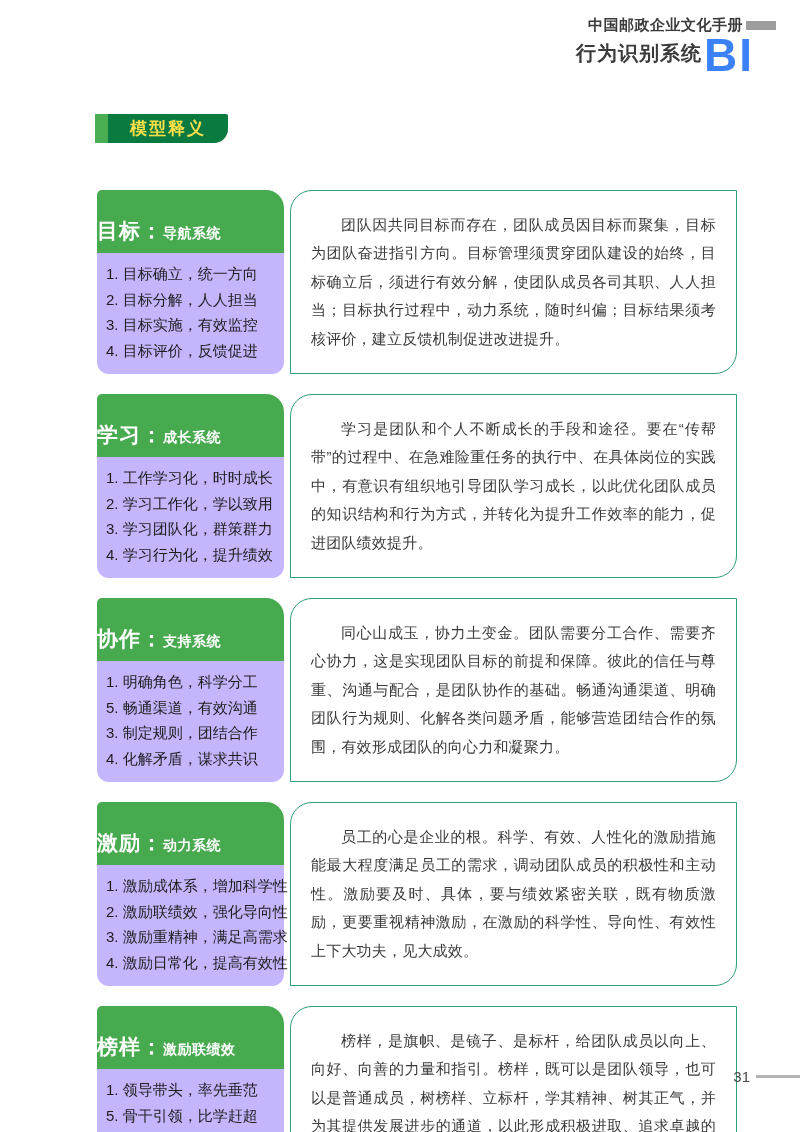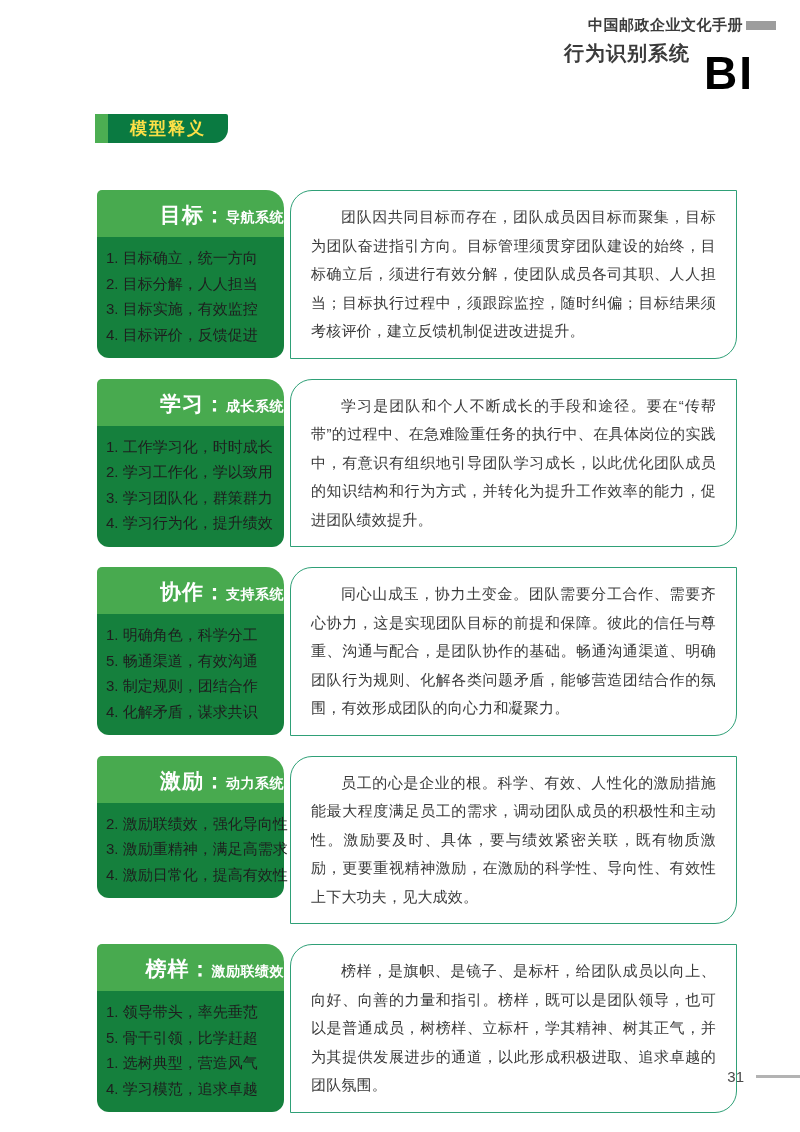--- a/index.html
+++ b/index.html
@@ -11,65 +11,65 @@
   }
 
   
   .page-header { position:absolute; top:16px; right:24px; text-align:right; }
   .header-line1 { display:flex; align-items:center; justify-content:flex-end; }
   .handbook-title { font-size:15px; font-weight:bold; color:#3b3b3b; letter-spacing:0.5px; }
   .header-accent-bar { display:inline-block; width:30px; height:9px; background:#9d9d9d; margin-left:3px; }
   .header-line2 { display:flex; align-items:flex-start; justify-content:flex-end; margin-top:1px; padding-right:22px; }
   .system-title { font-size:20px; font-weight:bold; color:#3b3b3b; letter-spacing:1px; margin-top:4px; }
   .system-abbr {
-    font-size:46px; font-weight:bold; color:#000000; line-height:0.85;
-    letter-spacing:2px; margin-left:14px; position:relative; top:18px;
+    font-size:46px; font-weight:bold; color:#3b82f6; line-height:0.85;
+    letter-spacing:2px; margin-left:2px; position:relative; top:0;
   }
 
   
   .model-label { position:absolute; left:95px; top:114px; display:flex; height:29px; }
   .label-accent-bar { width:13px; background:#4cae52; }
   .label-text {
     background:#0a7a41; color:#fde047; font-size:17px; font-weight:bold;
     line-height:29px; padding:0 22px; border-radius:0 2px 14px 0; letter-spacing:2px;
   }
 
   
   .sections { position:absolute; left:97px; top:190px; width:640px; }
   .section-row { display:flex; gap:6px; margin-bottom:20px; align-items:stretch; }
 
   .left-panel { width:187px; flex-shrink:0; display:flex; flex-direction:column; align-self:flex-start; }
   .panel-header {
     background:#48aa4f; border-radius:5px 18px 0 0; color:#ffffff;
-    text-align:right; padding:11px 0 8px;
+    text-align:left; padding:27px 0 8px;
   }
   .panel-title { font-size:21px; font-weight:bold; letter-spacing:1px; }
   .panel-subtitle { font-size:14px; font-weight:bold; letter-spacing:0.5px; }
   .panel-list {
-    background:#15803d; border-radius:0 0 12px 12px; list-style:none;
+    background:#c4b5fd; border-radius:0 0 12px 12px; list-style:none;
     padding:8px 4px 11px 9px;
   }
   .panel-list li {
     font-size:15px; line-height:25.5px; color:#1e1e1e; white-space:nowrap;
     letter-spacing:0;
   }
 
   .right-box {
     flex:1; border:1.5px solid #2fa077; border-radius:22px 0 22px 0;
     padding:12px 20px; min-height:152px; display:flex; align-items:center;
     background:#ffffff;
   }
   .right-box p {
     font-size:15px; line-height:28.5px; color:#3a3a3a;
     text-indent:2em; text-align:justify; letter-spacing:0.2px;
   }
 
   
   .page-footer { position:absolute; top:1068px; right:0; display:flex; align-items:center; }
-  .page-number { font-size:15px; color:#4a4a4a; margin-right:12px; }
+  .page-number { font-size:15px; color:#4a4a4a; margin-right:6px; }
   .footer-rule { width:44px; height:3px; background:#b3b3b3; }
 </style>
 </head>
 <body>
 
 <div class="page">
 
   <header class="page-header">
     <div class="header-line1">
       <span class="handbook-title">中国邮政企业文化手册</span>
@@ -94,21 +94,21 @@
           <span class="panel-title">目标：</span><span class="panel-subtitle">导航系统</span>
         </div>
         <ul class="panel-list">
           <li>1. 目标确立，统一方向</li>
           <li>2. 目标分解，人人担当</li>
           <li>3. 目标实施，有效监控</li>
           <li>4. 目标评价，反馈促进</li>
         </ul>
       </div>
       <div class="right-box">
-        <p>团队因共同目标而存在，团队成员因目标而聚集，目标为团队奋进指引方向。目标管理须贯穿团队建设的始终，目标确立后，须进行有效分解，使团队成员各司其职、人人担当；目标执行过程中，须跟踪监控，随时纠偏；目标结果须考核评价，建立反馈机制促进改进提升。</p>
+        <p>团队因共同目标而存在，团队成员因目标而聚集，目标为团队奋进指引方向。目标管理须贯穿团队建设的始终，目标确立后，须进行有效分解，使团队成员各司其职、人人担当；目标执行过程中，动力系统，随时纠偏；目标结果须考核评价，建立反馈机制促进改进提升。</p>
       </div>
     </section>
 
     <section class="section-row">
       <div class="left-panel">
         <div class="panel-header">
           <span class="panel-title">学习：</span><span class="panel-subtitle">成长系统</span>
         </div>
         <ul class="panel-list">
           <li>1. 工作学习化，时时成长</li>
@@ -138,20 +138,21 @@
         <p>同心山成玉，协力土变金。团队需要分工合作、需要齐心协力，这是实现团队目标的前提和保障。彼此的信任与尊重、沟通与配合，是团队协作的基础。畅通沟通渠道、明确团队行为规则、化解各类问题矛盾，能够营造团结合作的氛围，有效形成团队的向心力和凝聚力。</p>
       </div>
     </section>
 
     <section class="section-row">
       <div class="left-panel">
         <div class="panel-header">
           <span class="panel-title">激励：</span><span class="panel-subtitle">动力系统</span>
         </div>
         <ul class="panel-list">
+          <li>1. 激励成体系，增加科学性</li>
           <li>2. 激励联绩效，强化导向性</li>
           <li>3. 激励重精神，满足高需求</li>
           <li>4. 激励日常化，提高有效性</li>
         </ul>
       </div>
       <div class="right-box">
         <p>员工的心是企业的根。科学、有效、人性化的激励措施能最大程度满足员工的需求，调动团队成员的积极性和主动性。激励要及时、具体，要与绩效紧密关联，既有物质激励，更要重视精神激励，在激励的科学性、导向性、有效性上下大功夫，见大成效。</p>
       </div>
     </section>
 

